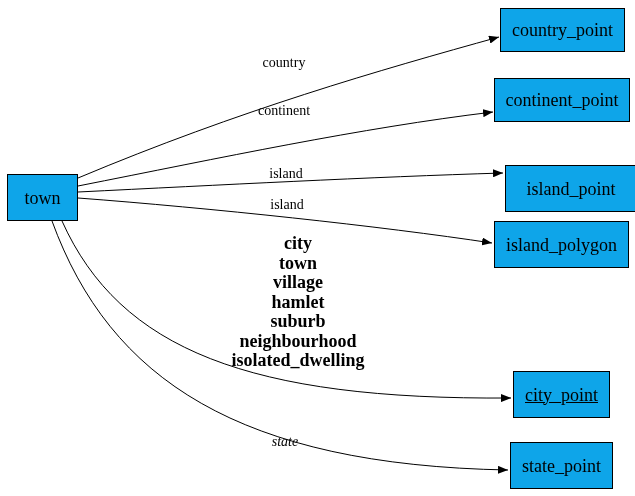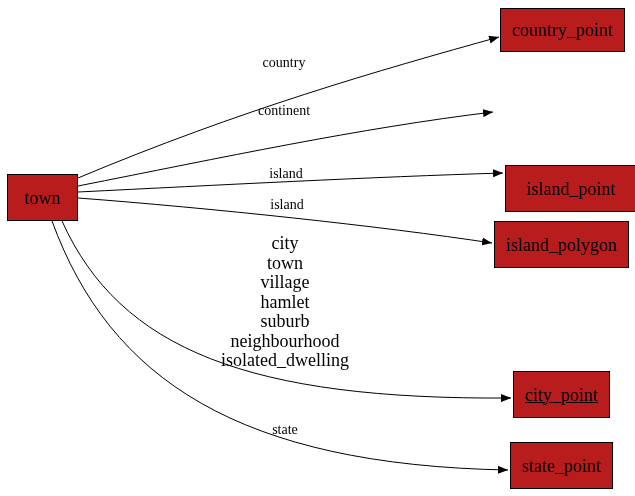--- a/index.html
+++ b/index.html
@@ -25,21 +25,21 @@
   }
   #edges path.edge {
     fill: none;
     stroke: #000000;
     stroke-width: 1;
   }
   .node {
     position: absolute;
     box-sizing: border-box;
     border: 1px solid #000000;
-    background: #b91c1c;
+    background: #0ea5e9;
     display: flex;
     align-items: center;
     justify-content: center;
     font-size: 18px;
     line-height: 1;
     white-space: nowrap;
   }
   .node-place          { left: 7px;   top: 174px; width: 71px;  height: 47px; }
   .node-country_point  { left: 500px; top: 8px;   width: 125px; height: 44px; }
   .node-continent_point{ left: 494px; top: 78px;  width: 136px; height: 44px; }
@@ -59,22 +59,22 @@
     position: absolute;
     transform: translate(-50%, 0);
     font-size: 18px;
     line-height: 19.5px;
     text-align: center;
   }
   .elabel-country  { left: 284px; top: 63px; }
   .elabel-continent{ left: 284px; top: 111px; }
   .elabel-island1  { left: 286px; top: 174px; }
   .elabel-island2  { left: 287px; top: 205px; }
-  .elabel-city     { left: 285px; top: 234px; }
-  .elabel-state    { left: 285px; top: 430px; }
+  .elabel-city     { left: 298px; top: 234px; font-weight: bold; }
+  .elabel-state    { left: 285px; top: 442px; font-style: italic; }
 </style>
 </head>
 <body>
 
 <div id="canvas">
 
   <svg id="edges" viewBox="0 0 635 496" xmlns="http://www.w3.org/2000/svg">
     <defs>
       <marker id="arrow" markerUnits="userSpaceOnUse" markerWidth="11" markerHeight="8" refX="10" refY="4" orient="auto">
         <path d="M0,0 L10,4 L0,8 z" fill="#000000"></path>
@@ -83,20 +83,21 @@
     <path class="edge" d="M78,178 C240,110 380,70 499,37" marker-end="url(#arrow)"></path>
     <path class="edge" d="M78,186 C220,158 360,128 493,112" marker-end="url(#arrow)"></path>
     <path class="edge" d="M78,192 C220,185 370,177 503,173" marker-end="url(#arrow)"></path>
     <path class="edge" d="M78,198 C210,208 380,226 492,243" marker-end="url(#arrow)"></path>
     <path class="edge" d="M62,221 C120,350 250,400 511,398" marker-end="url(#arrow)"></path>
     <path class="edge" d="M52,221 C110,380 240,465 508,470" marker-end="url(#arrow)"></path>
   </svg>
 
   <div class="node node-place">town</div>
   <div class="node node-country_point">country_point</div>
+  <div class="node node-continent_point">continent_point</div>
   <div class="node node-island_point">island_point</div>
   <div class="node node-island_polygon">island_polygon</div>
   <div class="node node-city_point">city_point</div>
   <div class="node node-state_point">state_point</div>
 
   <div class="elabel elabel-country">country</div>
   <div class="elabel elabel-continent">continent</div>
   <div class="elabel elabel-island1">island</div>
   <div class="elabel elabel-island2">island</div>
 

